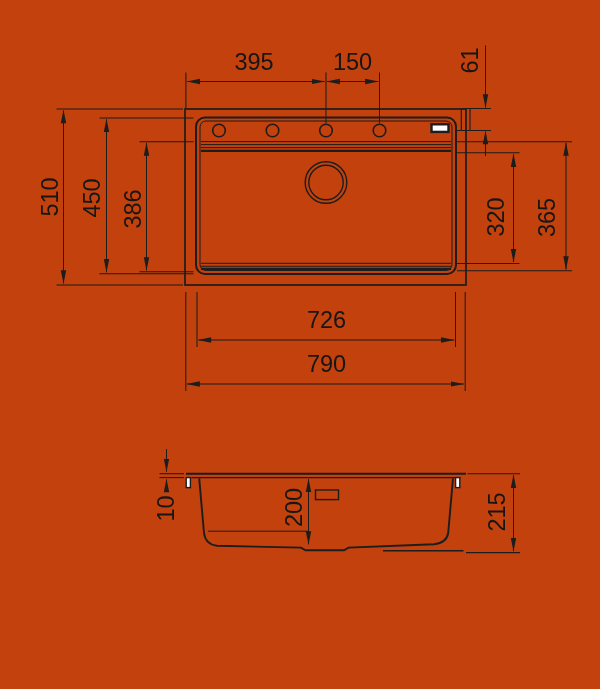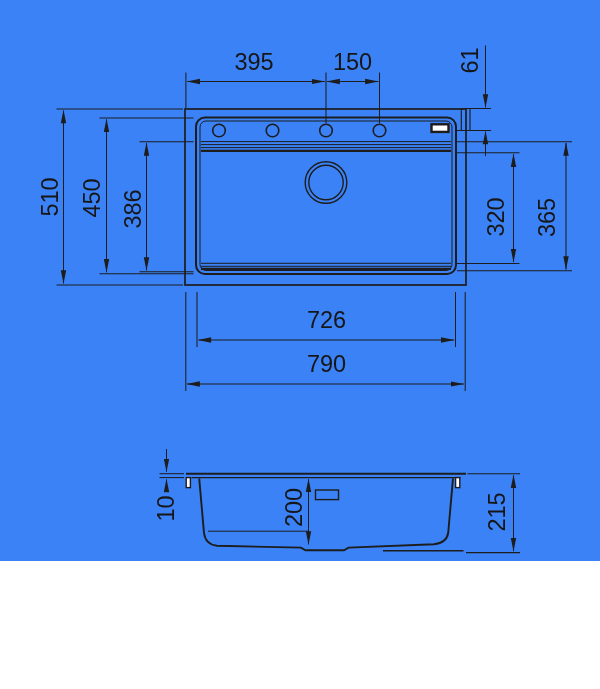--- a/index.html
+++ b/index.html
@@ -1,16 +1,16 @@
 <!DOCTYPE html>
 <html><head>
 <meta charset="utf-8">
 <style>
   html,body{margin:0;padding:0;background:#ffffff;}
-  .stage{position:relative;width:600px;height:561px;background:#3b82f6;overflow:hidden;text-decoration:underline;}
+  .stage{position:relative;width:600px;height:689px;background:#c2410c;overflow:hidden;text-decoration:underline;}
   svg text{font-family:"Liberation Sans","DejaVu Sans",sans-serif;font-size:23.5px;fill:#161616;}
   .ol{stroke:#1d1d1d;fill:none;stroke-linecap:butt;}
   .fw{fill:#ffffff;stroke:#1d1d1d;}
   .s10{stroke-width:1}
   .s11{stroke-width:1.15}
   .s14{stroke-width:1.4}
   .s16{stroke-width:1.6}
   .s17{stroke-width:1.7}
   .s19{stroke-width:1.9}
   .s20{stroke-width:2}

